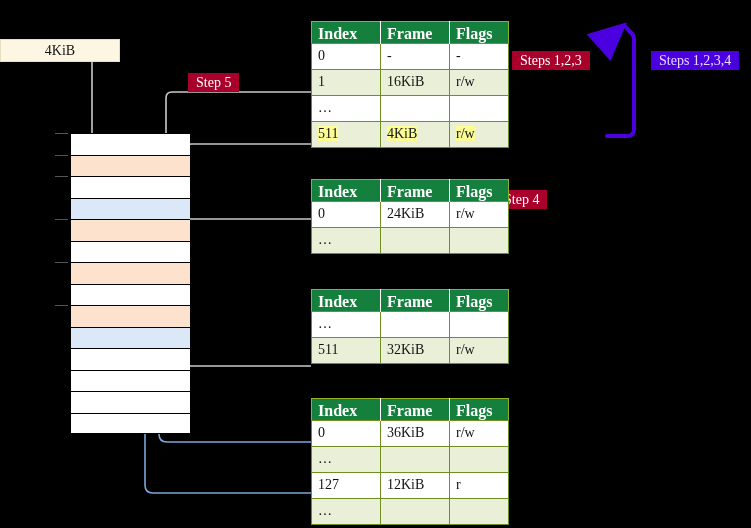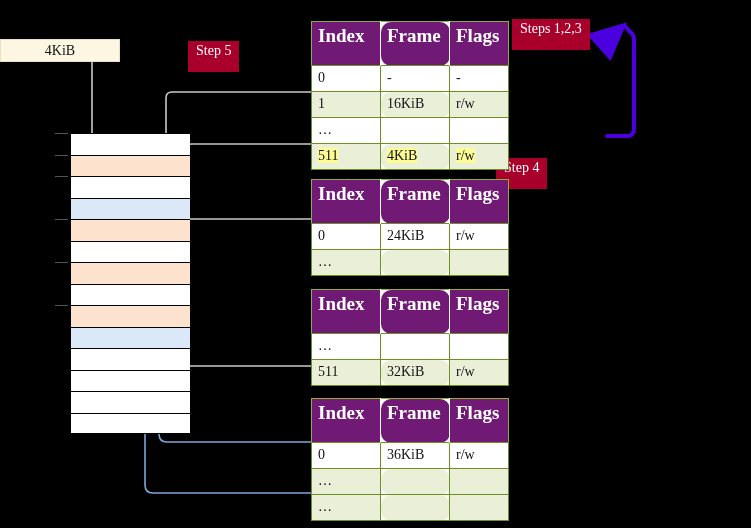--- a/index.html
+++ b/index.html
@@ -34,26 +34,27 @@
     align-items: center;
     justify-content: center;
     font-size: 14px;
     color: #111;
     box-sizing: border-box;
   }
 
   
   .badge {
     display: inline-block;
-    padding: 2px 8px 14px 8px;
+    padding: 2px 8px 2px 8px;
     font-size: 14px;
     line-height: 15px;
     color: #ffffff;
     white-space: nowrap;
     box-sizing: border-box;
+    margin-top: 32px;
   }
   .badge-red { background: #a8002b; }
   .badge-blue { background: #4b00e0; color:#e8d9ff; }
   .badge-step0 { left: 188px; top: 41px; }
   .badge-s123  { left: 512px; top: 19px; }
   .badge-s1234 { left: 651px; top: 19px; }
   .badge-step4 { left: 496px; top: 158px; }
 
   
   .mem {
@@ -83,42 +84,42 @@
   }
 
   
   .ptable {
     border-collapse: collapse;
     font-size: 14px;
     background: #ffffff;
     border: 1px solid #8fb02a;
   }
   .ptable th {
-    background: #701a75;
+    background: #15803d;
     color: #ffffff;
     font-weight: bold;
     text-align: left;
-    padding: 3px 6px 18px 6px;
+    padding: 3px 6px 0 6px;
     border-right: 1px solid #ffffff;
-    font-size: 19px;
+    font-size: 16px;
   }
   .ptable th:last-child { border-right: none; }
   .ptable td {
     padding: 3px 6px 4px 6px;
     border: 1px solid #6f8f20;
     color: #111;
     font-size: 14px;
     height: 18px;
   }
   .ptable tr.odd td { background: #ffffff; }
   .ptable tr.even td { background: #eaf0d8; }
   .ptable td.hl { }
   .ptable td.hl > span { background: #fdfd96; }
   .col-index { width: 56px; }
-  .col-frame { width: 56px; border-radius: 10px; }
+  .col-frame { width: 56px; }
   .col-flags { width: 46px; }
 
   .t1 { left: 311px; top: 21px; }
   .t2 { left: 311px; top: 179px; }
   .t3 { left: 311px; top: 289px; }
   .t4 { left: 311px; top: 398px; }
 
   svg#wires {
     position: absolute;
     left: 0; top: 0;
@@ -194,20 +195,23 @@
 
   <div class="abs size-box">
     <span>4KiB</span>
   </div>
 
   <div class="abs badge badge-red badge-step0">
     <span>Step 5</span>
   </div>
   <div class="abs badge badge-red badge-s123">
     <span>Steps 1,2,3</span>
+  </div>
+  <div class="abs badge badge-blue badge-s1234">
+    <span>Steps 1,2,3,4</span>
   </div>
   <div class="abs badge badge-red badge-step4">
     <span>Step 4</span>
   </div>
 
   <div class="abs mem" id="mem-column">
       <div class="mem-row " style="top: 0px;"></div>
       <div class="mem-tick" style="top: 0px;"></div>
       <div class="mem-row orange" style="top: 21.5px;"></div>
       <div class="mem-tick" style="top: 21.5px;"></div>
@@ -321,20 +325,25 @@
           <tr class="odd">
             <td class="col-index">0</td>
             <td class="col-frame">36KiB</td>
             <td class="col-flags">r/w</td>
           </tr>
           <tr class="even">
             <td class="col-index">…</td>
             <td class="col-frame"></td>
             <td class="col-flags"></td>
           </tr>
+          <tr class="odd">
+            <td class="col-index">127</td>
+            <td class="col-frame">12KiB</td>
+            <td class="col-flags">r</td>
+          </tr>
           <tr class="even">
             <td class="col-index">…</td>
             <td class="col-frame"></td>
             <td class="col-flags"></td>
           </tr>
         </tbody>
       </table>
   </div>
 
 </div>

